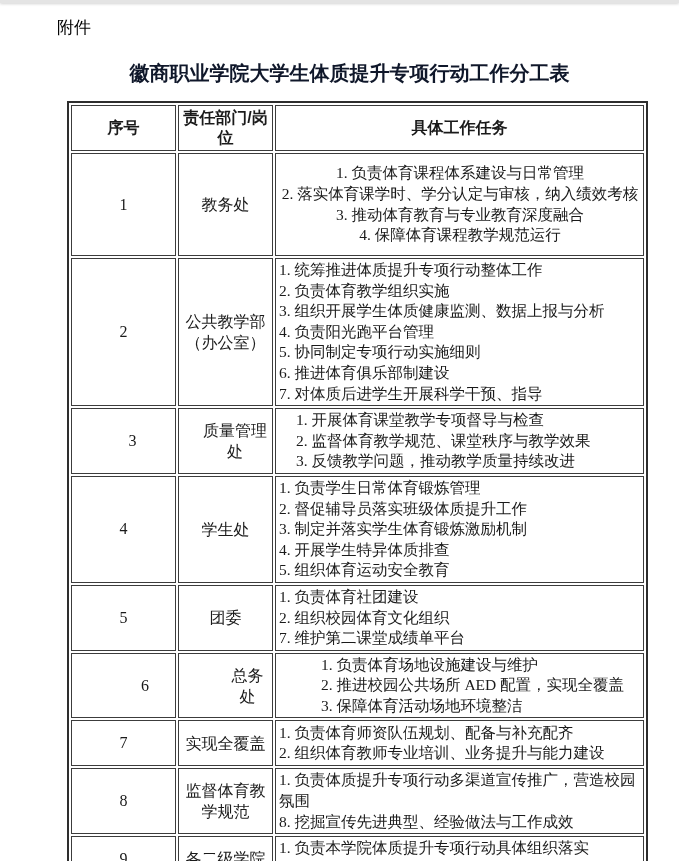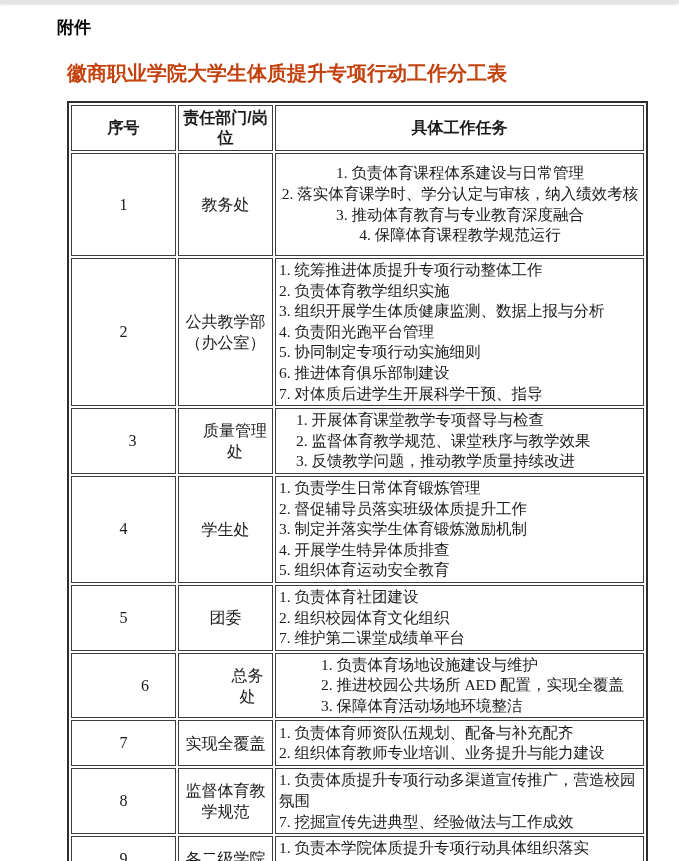--- a/index.html
+++ b/index.html
@@ -17,32 +17,32 @@
   }
   .top-strip {
     width: 679px;
     height: 3px;
     background: #e4e4e4;
     box-shadow: 0 1px 3px rgba(0,0,0,0.18);
   }
   .attachment {
     margin: 13px 0 0 57px;
     font-family: "Liberation Sans", "DejaVu Sans", sans-serif;
-    font-weight: bold;
+    font-weight: normal;
     font-size: 17px;
     color: #000;
   }
   .title {
     margin: 21px 0 0 67px;
     width: 565px;
-    text-align: left;
+    text-align: center;
     font-family: Liberation Sans, sans-serif;
     font-weight: bold;
     font-size: 20px;
-    color: #c2410c;
+    color: #0f172a;
   }
   table.work-table {
     margin: 14px 0 0 67px;
     width: 565px;
     table-layout: fixed;
     border-collapse: separate;
     border-spacing: 2px;
     border: 2px solid #2e2e2e;
     background: #ffffff;
   }
@@ -185,21 +185,21 @@
           <div class="task-line">1. 负责体育师资队伍规划、配备与补充配齐</div>
           <div class="task-line">2. 组织体育教师专业培训、业务提升与能力建设</div>
         </td>
   </tr>
 
   <tr>
     <td class="c-no">8</td>
     <td class="c-dept">监督体育教学规范</td>
     <td class="c-tasks">
           <div class="task-line">1. 负责体质提升专项行动多渠道宣传推广，营造校园氛围</div>
-          <div class="task-line">7. 挖掘宣传先进典型、经验做法与工作成效</div>
+          <div class="task-line">8. 挖掘宣传先进典型、经验做法与工作成效</div>
         </td>
   </tr>
 
   <tr>
     <td class="c-no">9</td>
     <td class="c-dept">各二级学院</td>
     <td class="c-tasks">
           <div class="task-line">1. 负责本学院体质提升专项行动具体组织落实</div>
           <div class="task-line">2. 开展学生动员、思想引导</div>
         </td>

